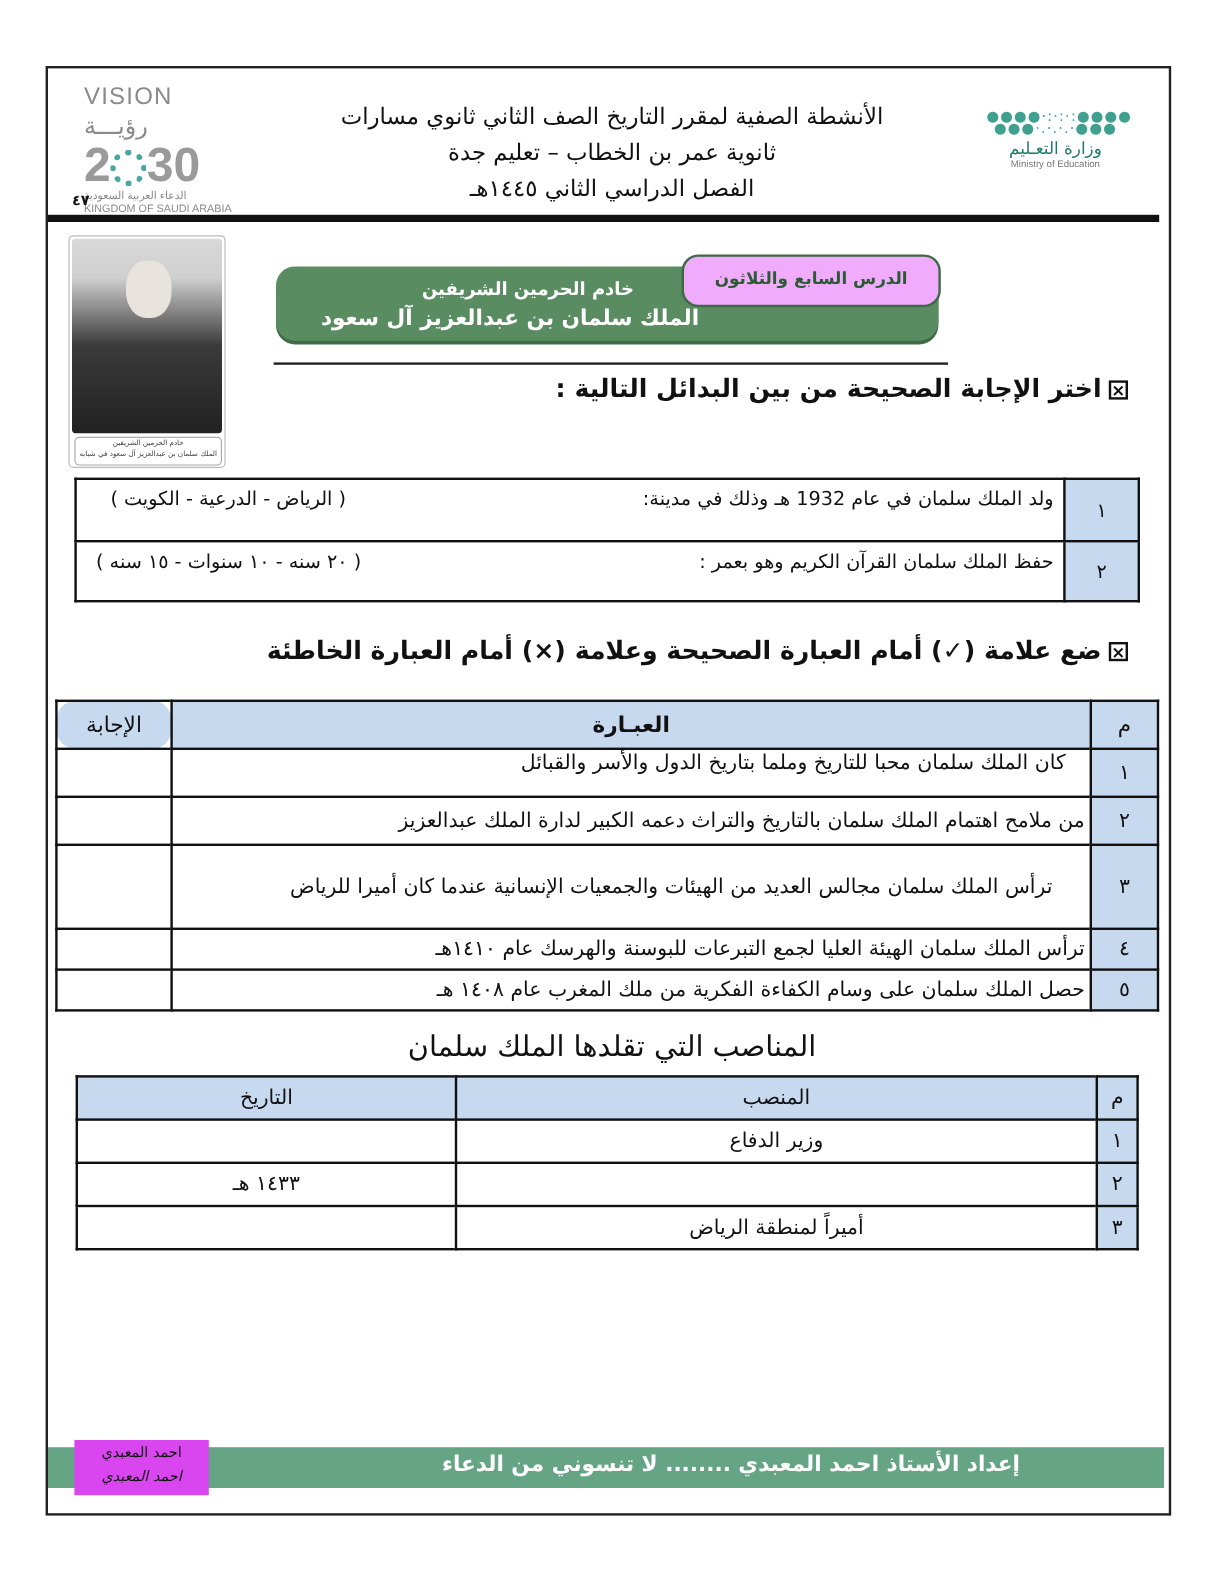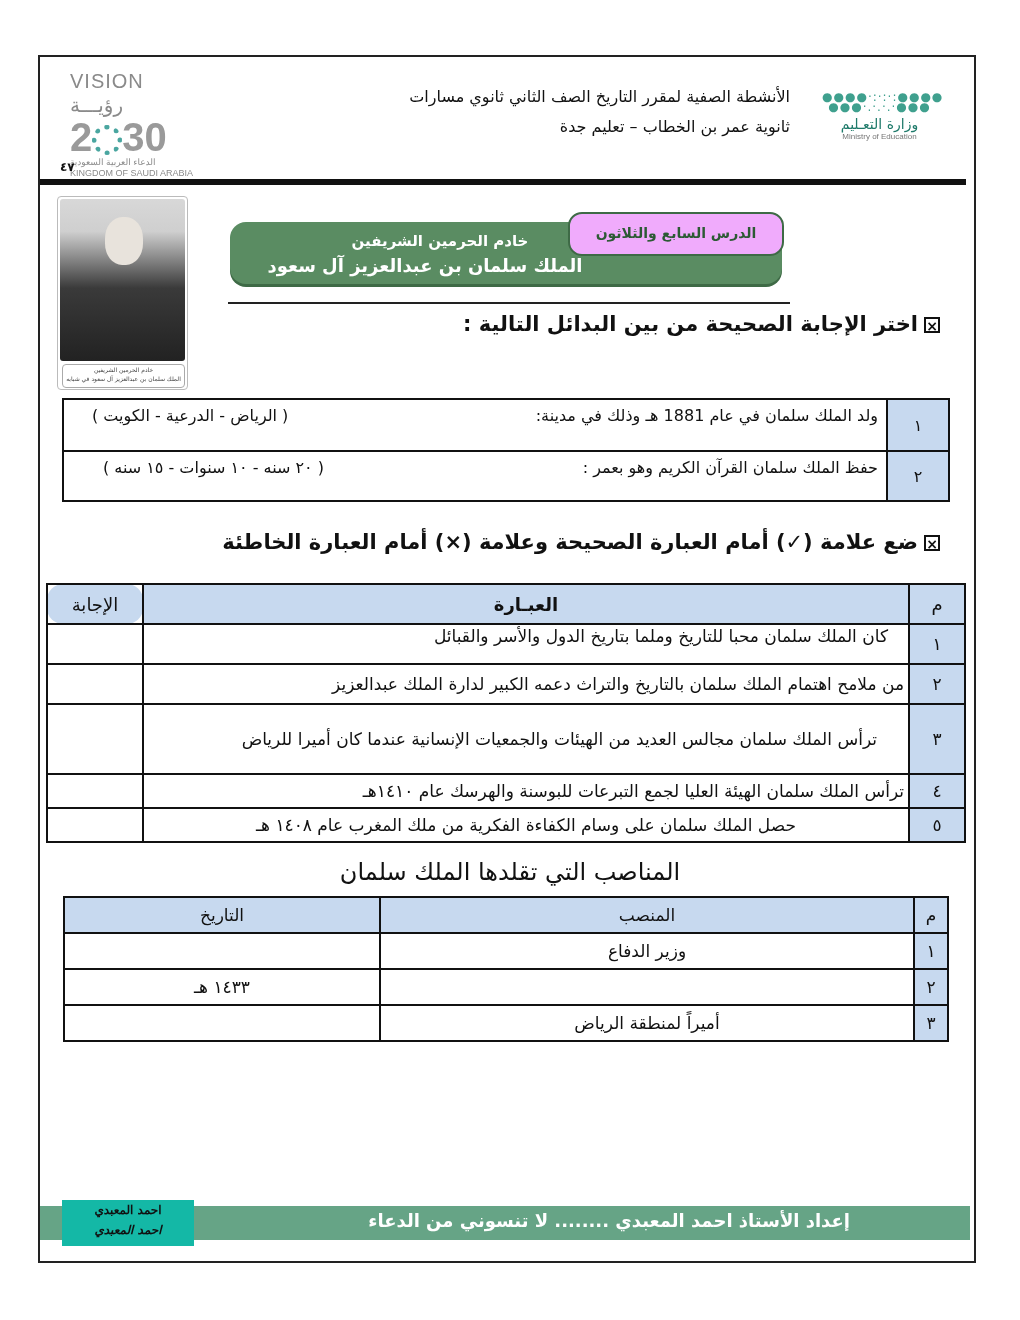--- a/index.html
+++ b/index.html
@@ -1,19 +1,19 @@
 <!DOCTYPE html>
 <html><head>
 <meta charset="utf-8">
 <style>
   html, body { margin:0; padding:0; background:#fff; }
   body { width:1020px; height:1320px; position:relative; font-family:"DejaVu Sans", sans-serif; color:#111; overflow:hidden; }
   .frame { position:absolute; left:38px; top:55px; width:938px; height:1208px; border:2px solid #222; box-sizing:border-box; }
   .hdr-rule { position:absolute; left:40px; top:179px; width:926px; height:6px; background:#111; }
-  .hdr-text { position:absolute; left:230px; top:82px; width:560px; text-align:right; direction:rtl; font-size:16px; line-height:30px; font-family:"DejaVu Sans", sans-serif; }
+  .hdr-text { position:absolute; left:230px; top:82px; width:560px; text-align:center; direction:rtl; font-size:19px; line-height:30px; font-family:"DejaVu Sans", sans-serif; }
   .vision { position:absolute; left:70px; top:70px; width:130px; height:90px; color:#8a8a8a; font-family:"Liberation Sans", sans-serif; }
   .vision .v1 { font-size:20px; letter-spacing:1px; }
   .vision .v2 { font-size:40px; font-weight:bold; line-height:40px; color:#9a9a9a; }
   .vision .v2 .o { display:inline-block; width:30px; height:30px; border-radius:50%; border:5px dotted #4aa6a0; box-sizing:border-box; vertical-align:middle; }
   .vision .v3 { font-size:9px; line-height:11px; }
   .page-num { position:absolute; left:60px; top:160px; font-size:12px; font-weight:bold; }
   .moe { position:absolute; left:822px; top:92px; width:115px; text-align:center; }
   .moe .dots { color:#3fa08e; font-size:12px; letter-spacing:1px; line-height:10px; }
   .moe .ar { color:#1e7a6a; font-size:14px; direction:rtl; margin-top:4px; }
   .moe .en { color:#777; font-size:8px; font-family:"Liberation Sans", sans-serif; }
@@ -28,38 +28,39 @@
   .banner-rule { position:absolute; left:228px; top:302px; width:562px; height:2px; background:#222; }
   .section-title { position:absolute; direction:rtl; font-weight:bold; font-size:21px; }
   .chk { display:inline-block; width:16px; height:16px; border:2px solid #111; font-size:14px; line-height:15px; text-align:center; vertical-align:middle; margin-left:6px; box-sizing:border-box; }
   table { border-collapse:collapse; direction:rtl; position:absolute; }
   td, th { border:2px solid #111; font-weight:normal; }
   .num-cell { background:#c7d9ef; text-align:center; }
   .hdr-cell { background:#c7d9ef; text-align:center; }
   .t1 td { font-size:16px; }
   .footer { position:absolute; left:40px; top:1206px; width:930px; height:34px; background:#66a486; }
   .footer .txt { position:absolute; left:210px; width:600px; top:4px; text-align:right; color:#fff; font-size:18px; font-weight:bold; direction:rtl; }
-  .sig { position:absolute; left:62px; top:1200px; width:132px; height:46px; background:#14b8a6; font-size:12px; direction:rtl; text-align:center; font-family:"DejaVu Serif", serif; line-height:20px; color:#111;font-weight:bold; }
+  .sig { position:absolute; left:62px; top:1200px; width:112px; height:46px; background:#d946ef; font-size:12px; direction:rtl; text-align:center; font-family:"DejaVu Serif", serif; line-height:20px; color:#111; }
 </style>
 </head>
 <body>
 
 <div class="frame"></div>
 
 <div class="vision">
   <div class="v1">VISION رؤيـــة</div>
   <div class="v2">2<span class="o"></span>30</div>
   <div class="v3" style="direction:rtl;text-align:left">الدعاء العربية السعودية</div>
   <div class="v3">KINGDOM OF SAUDI ARABIA</div>
 </div>
 <div class="page-num">٤٧</div>
 
 <div class="hdr-text">
   <div>الأنشطة الصفية لمقرر التاريخ الصف الثاني ثانوي  مسارات</div>
   <div>ثانوية عمر بن الخطاب – تعليم جدة</div>
+  <div>الفصل الدراسي الثاني ١٤٤٥هـ</div>
 </div>
 
 <div class="moe">
   <div class="dots">●●●●·:·:·:●●●●<br>●●●·.·.·.·●●●</div>
   <div class="ar">وزارة التعـليم</div>
   <div class="en">Ministry of Education</div>
 </div>
 
 <div class="hdr-rule"></div>
 
@@ -82,29 +83,29 @@
 
 <div class="section-title" style="right:80px; top:312px;">
   <span class="chk">×</span><span>اختر الإجابة الصحيحة من بين البدائل التالية :</span>
 </div>
 
 <table class="t1" style="left:62px; top:398px; width:888px;">
   <tbody>
       <tr style="height:52px">
     <td class="num-cell" style="width:58px">١</td>
     <td style="vertical-align:top; padding:6px 8px;">
-      <span>ولد الملك سلمان  في عام 1881 هـ وذلك في مدينة:</span>
+      <span>ولد الملك سلمان  في عام 1932 هـ وذلك في مدينة:</span>
       <span style="float:left; margin-left:20px;">( الرياض   - الدرعية  -  الكويت )</span>
     </td>
   </tr>
   <tr style="height:50px">
     <td class="num-cell">٢</td>
     <td style="vertical-align:top; padding:6px 8px;">
       <span>حفظ الملك سلمان القرآن الكريم وهو بعمر  :</span>
-      <span style="float:left; margin-left:31px;">( ٢٠ سنه  - ١٠ سنوات  -  ١٥ سنه  )</span>
+      <span style="float:left; margin-left:8px;">( ٢٠ سنه  - ١٠ سنوات  -  ١٥ سنه  )</span>
     </td>
   </tr>
 </tbody>
   </table>
 
 <div class="section-title" style="right:80px; top:530px;">
   <span class="chk">×</span><span>ضع  علامة (✓) أمام العبارة الصحيحة وعلامة (×) أمام العبارة الخاطئة</span>
 </div>
 
 <table style="left:46px; top:583px; width:920px; font-size:17px;">
@@ -129,21 +130,21 @@
     <td style="padding:0 31px 0 6px; line-height:30px;">ترأس الملك سلمان مجالس العديد من الهيئات والجمعيات الإنسانية عندما كان أميرا للرياض</td>
     <td></td>
   </tr>
   <tr style="height:34px">
     <td class="num-cell">٤</td>
     <td style="padding:0 4px;">ترأس الملك سلمان الهيئة العليا لجمع التبرعات للبوسنة والهرسك عام ١٤١٠هـ</td>
     <td></td>
   </tr>
   <tr style="height:34px">
     <td class="num-cell">٥</td>
-    <td style="padding:0 4px;text-align:center;">حصل الملك سلمان على وسام الكفاءة الفكرية من ملك المغرب عام ١٤٠٨ هـ</td>
+    <td style="padding:0 4px;">حصل الملك سلمان على وسام الكفاءة الفكرية من ملك المغرب عام ١٤٠٨ هـ</td>
     <td></td>
   </tr>
 </tbody>
   </table>
 
 <div style="position:absolute; left:230px; top:858px; width:560px; text-align:center; font-size:24px; direction:rtl;">المناصب التي تقلدها الملك سلمان</div>
 
 <table style="left:63px; top:896px; width:886px; font-size:17px; text-align:center;">
   <tbody>
       <tr style="height:36px">

